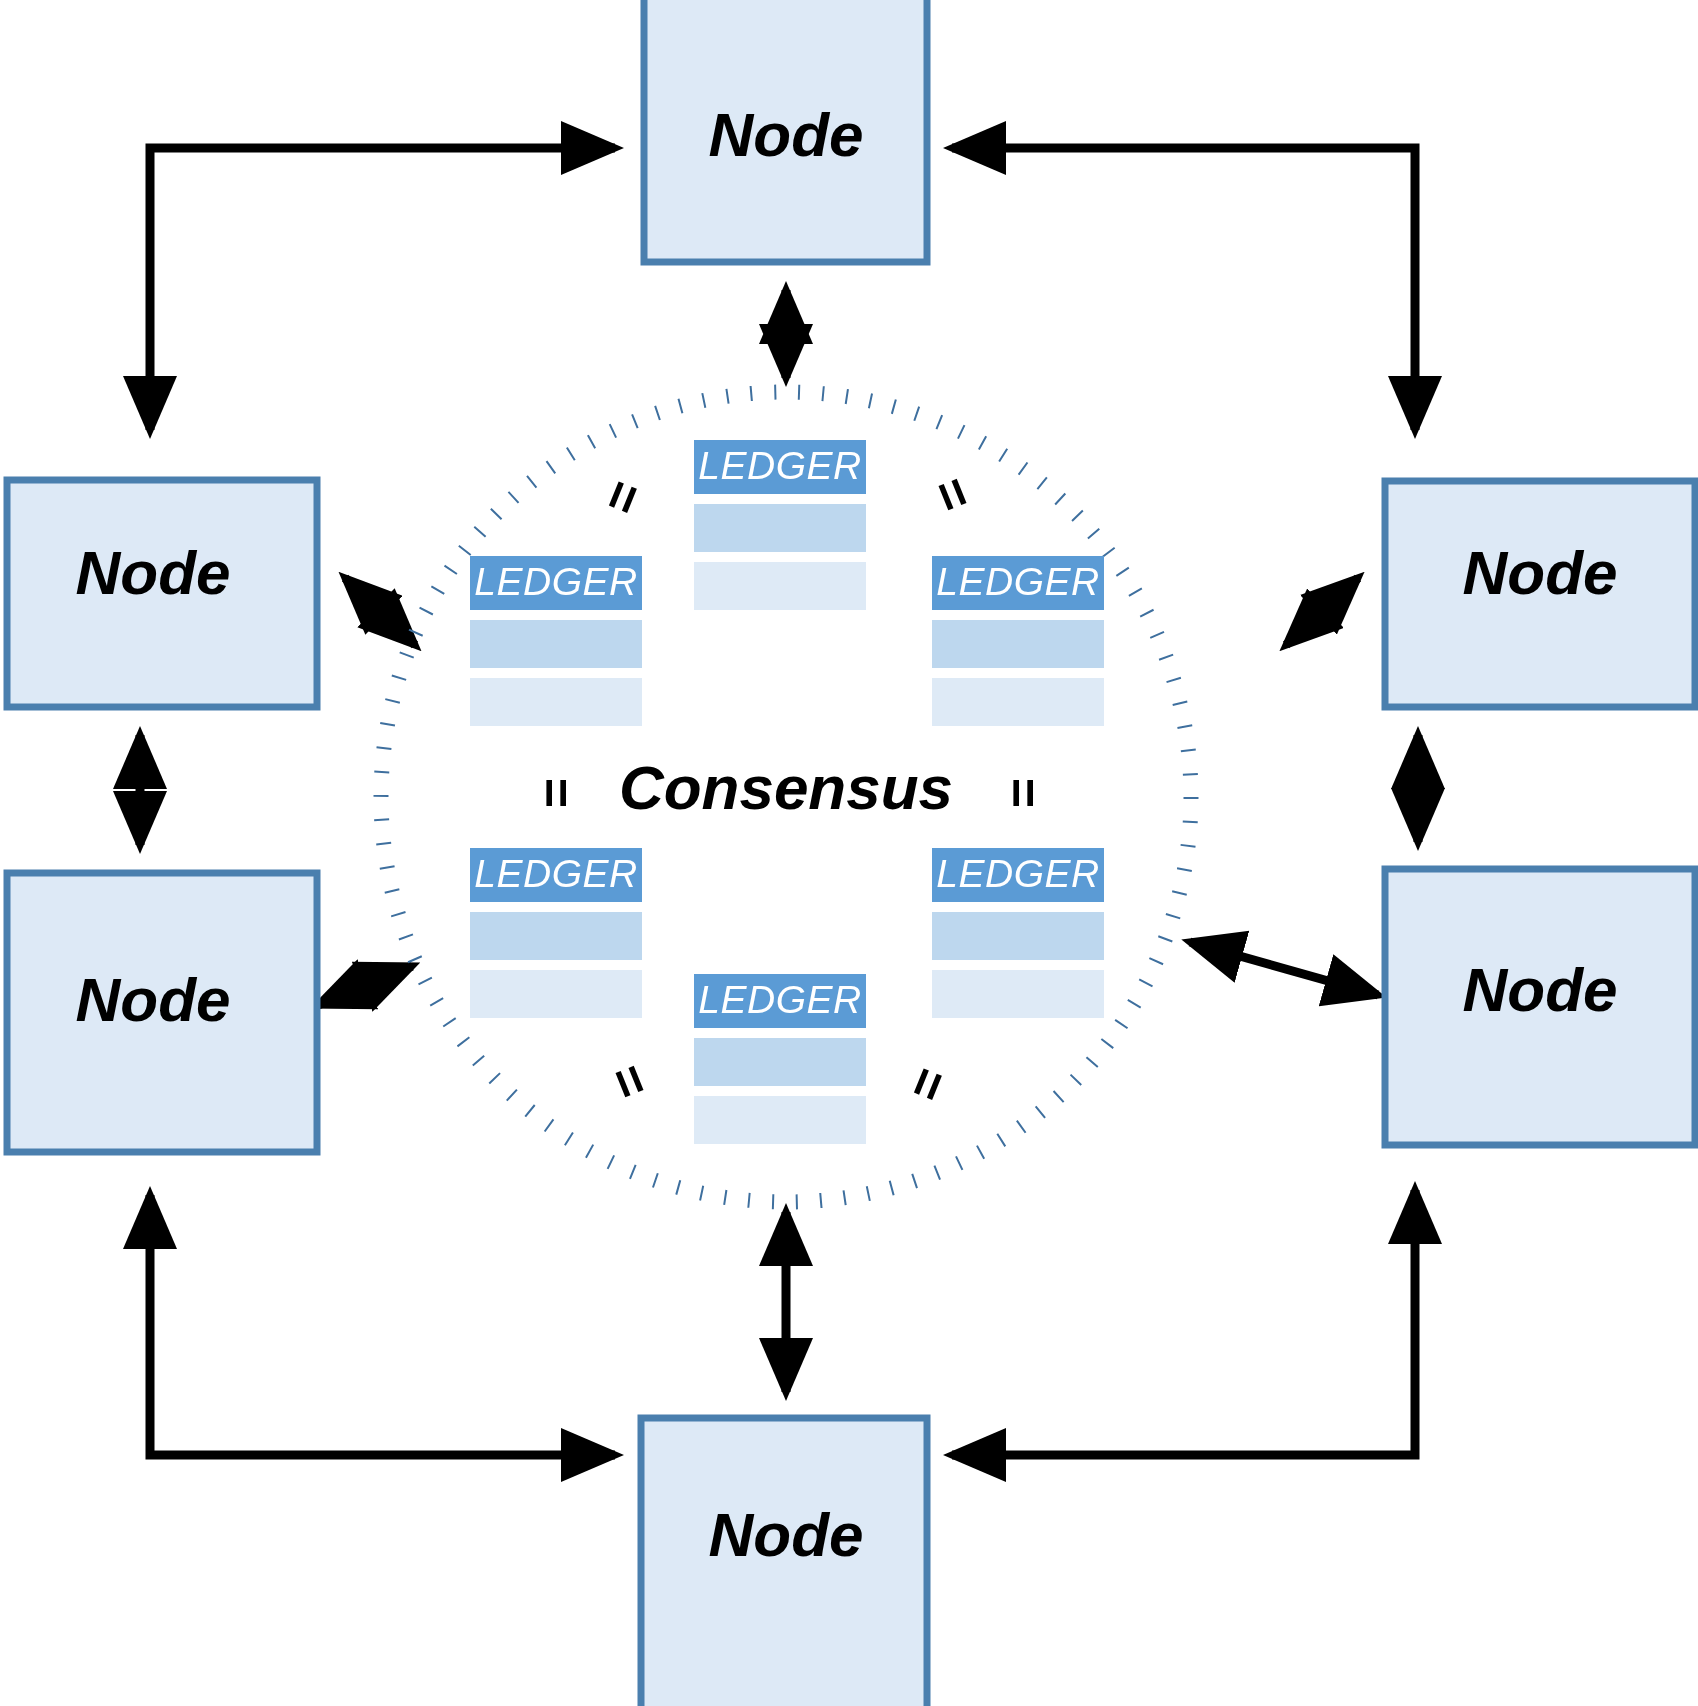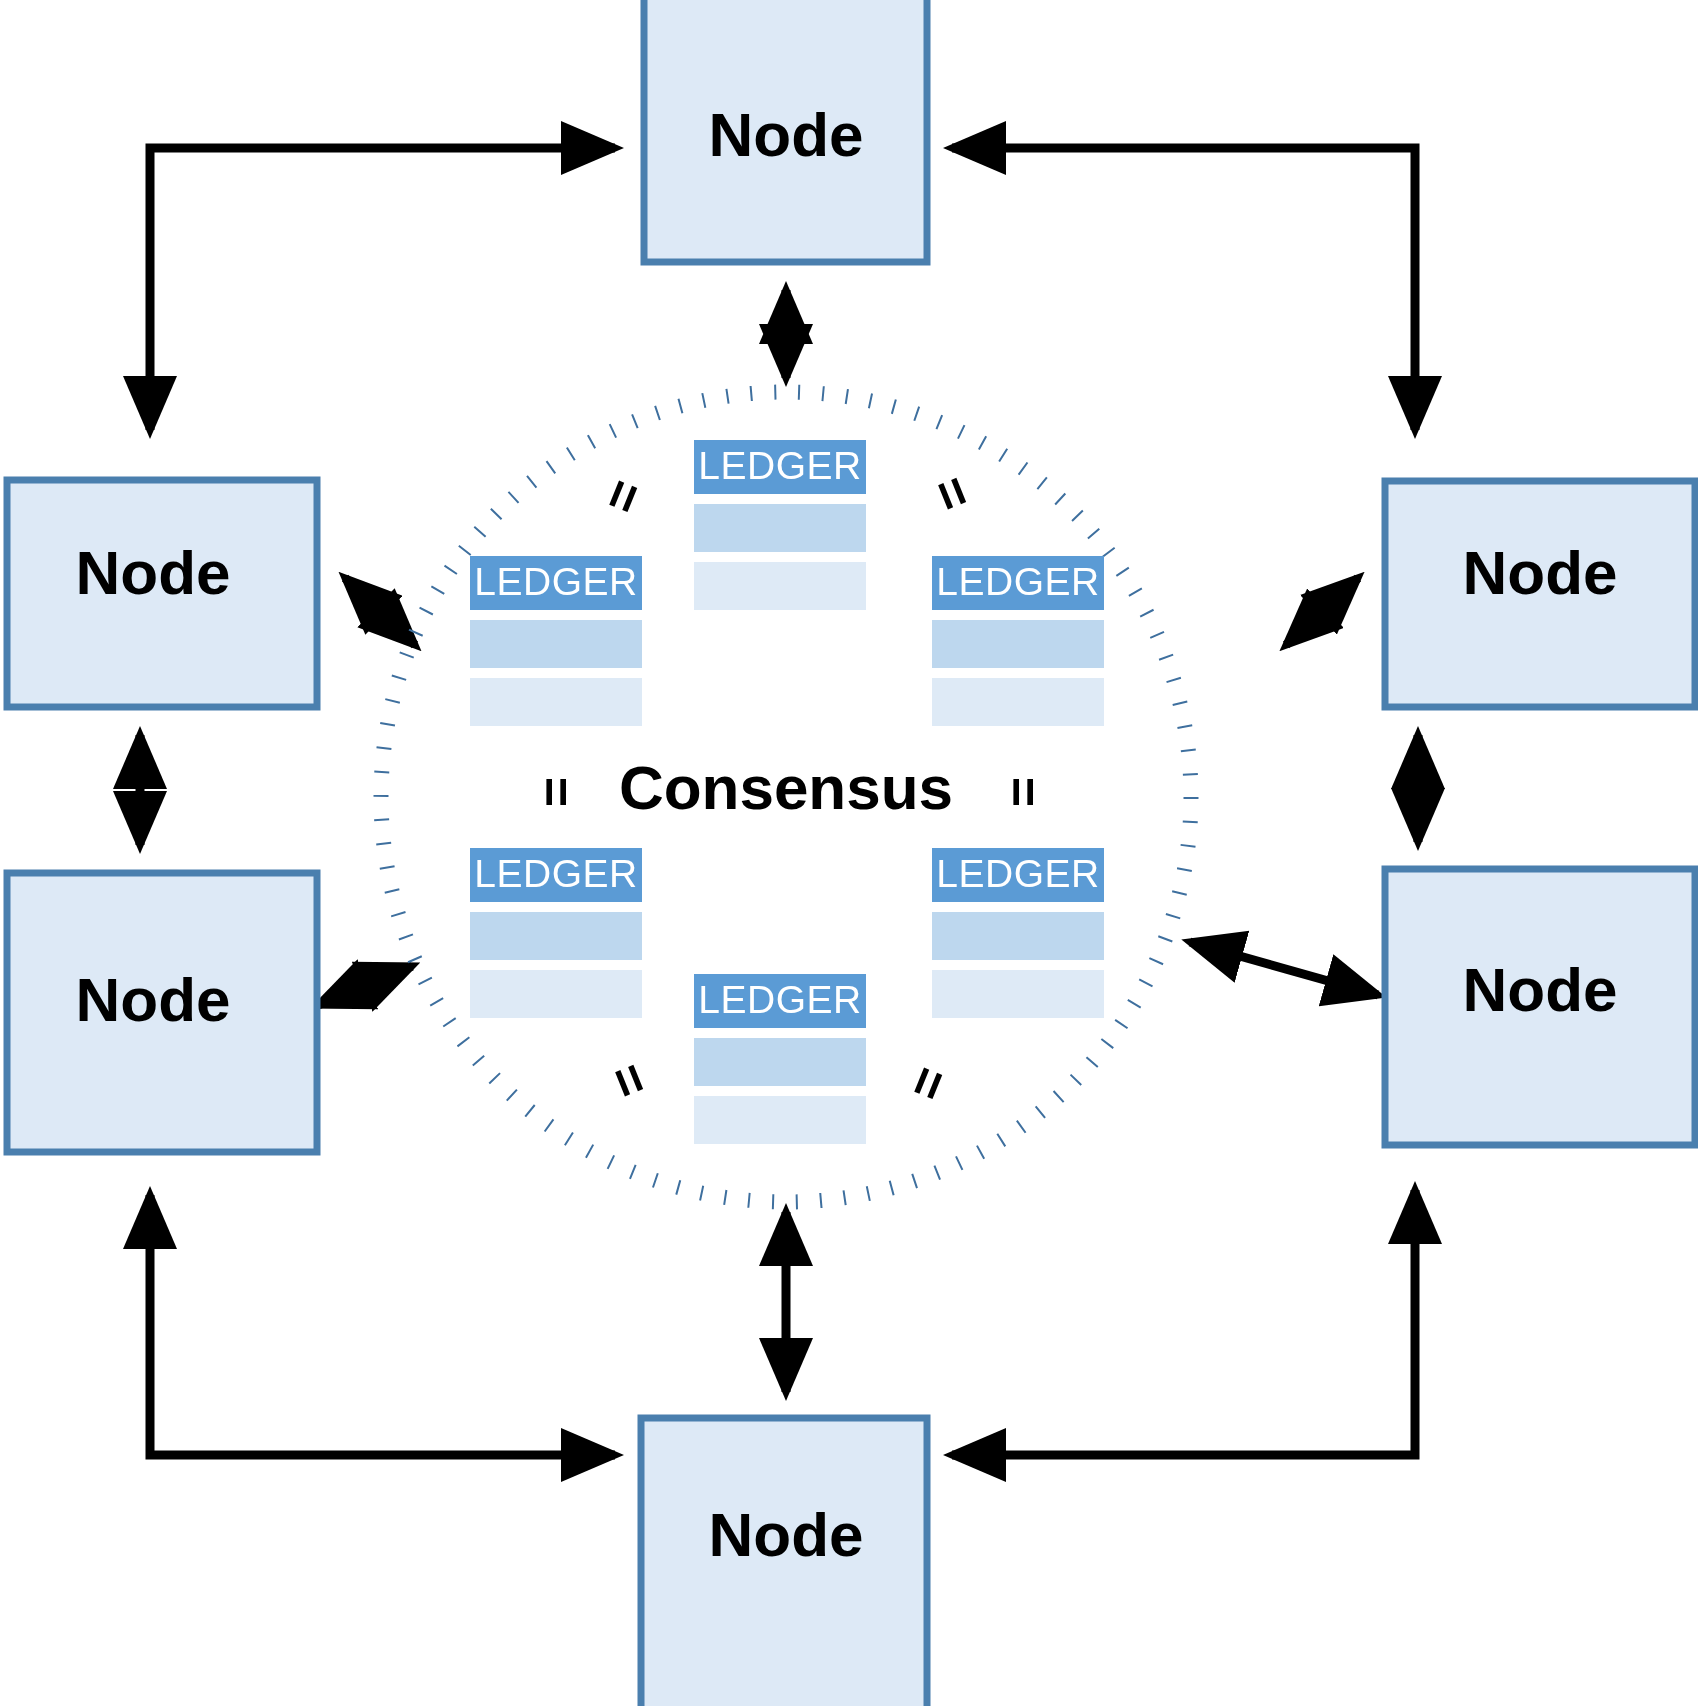--- a/index.html
+++ b/index.html
@@ -11,20 +11,21 @@
     width: 1698px;
     height: 1706px;
     font-family: "Liberation Sans", sans-serif;
     overflow: hidden;
   }
   #diagram-root {
     position: relative;
     width: 1698px;
     height: 1664px;
     background: #ffffff;
+    font-style: italic;
   }
   svg.canvas {
     position: absolute;
     top: 0;
     left: 0;
     width: 1698px;
     height: 1706px;
     display: block;
   }
   .node-label {

